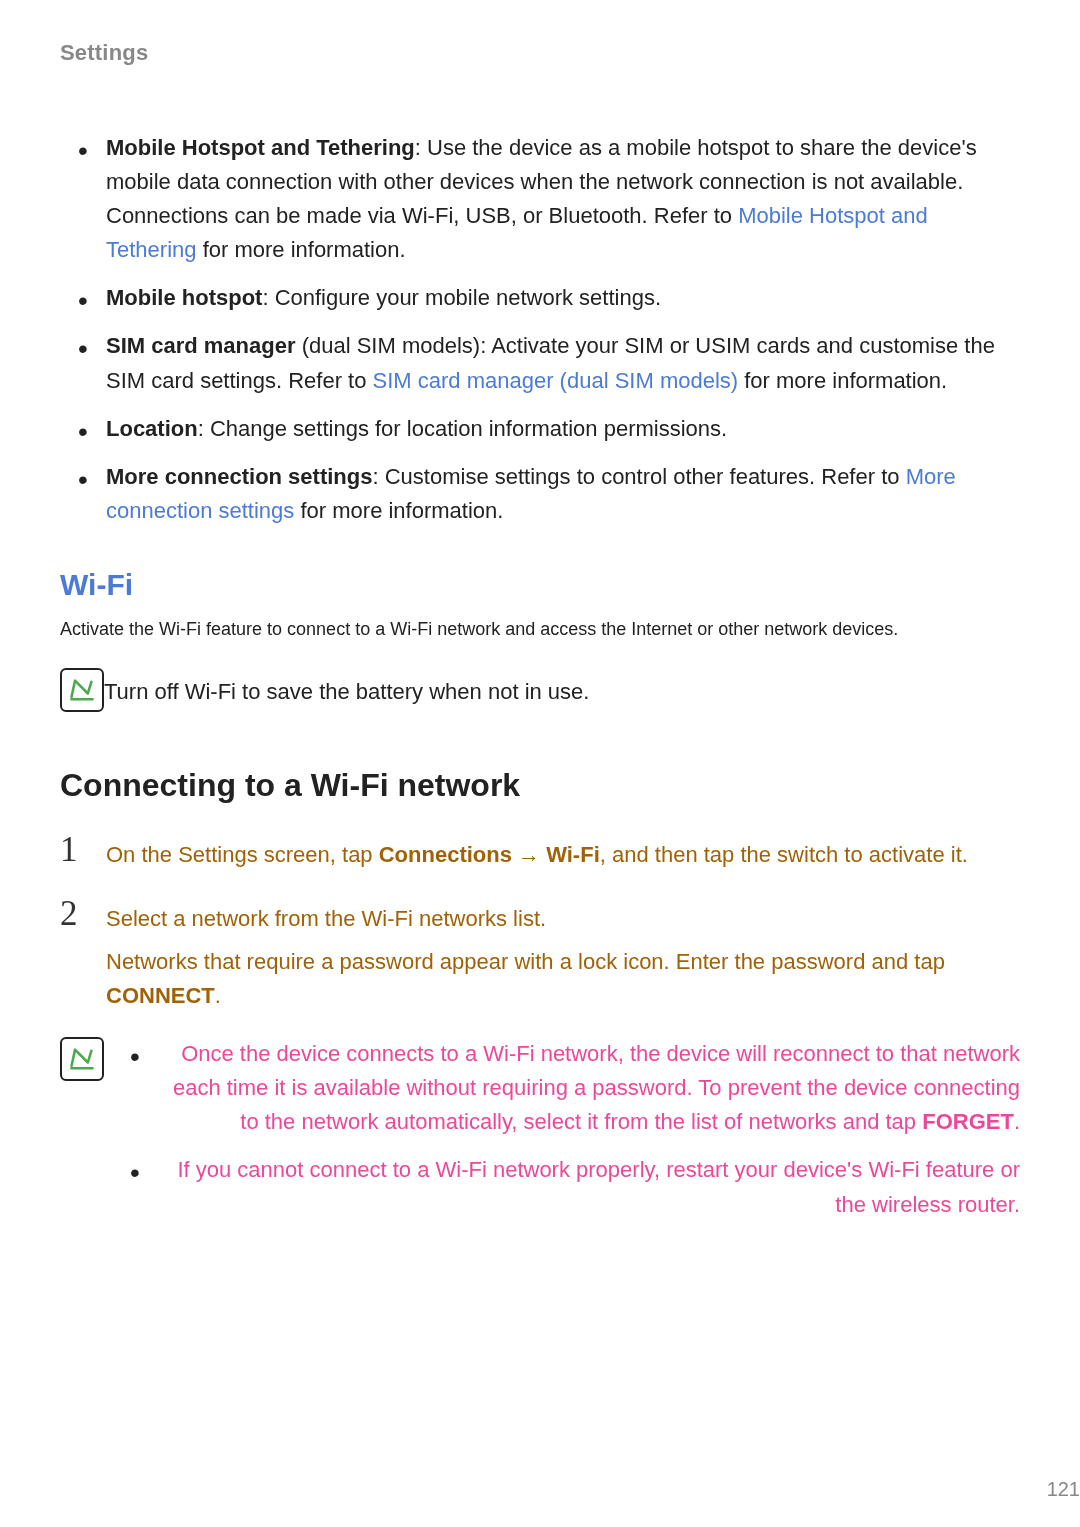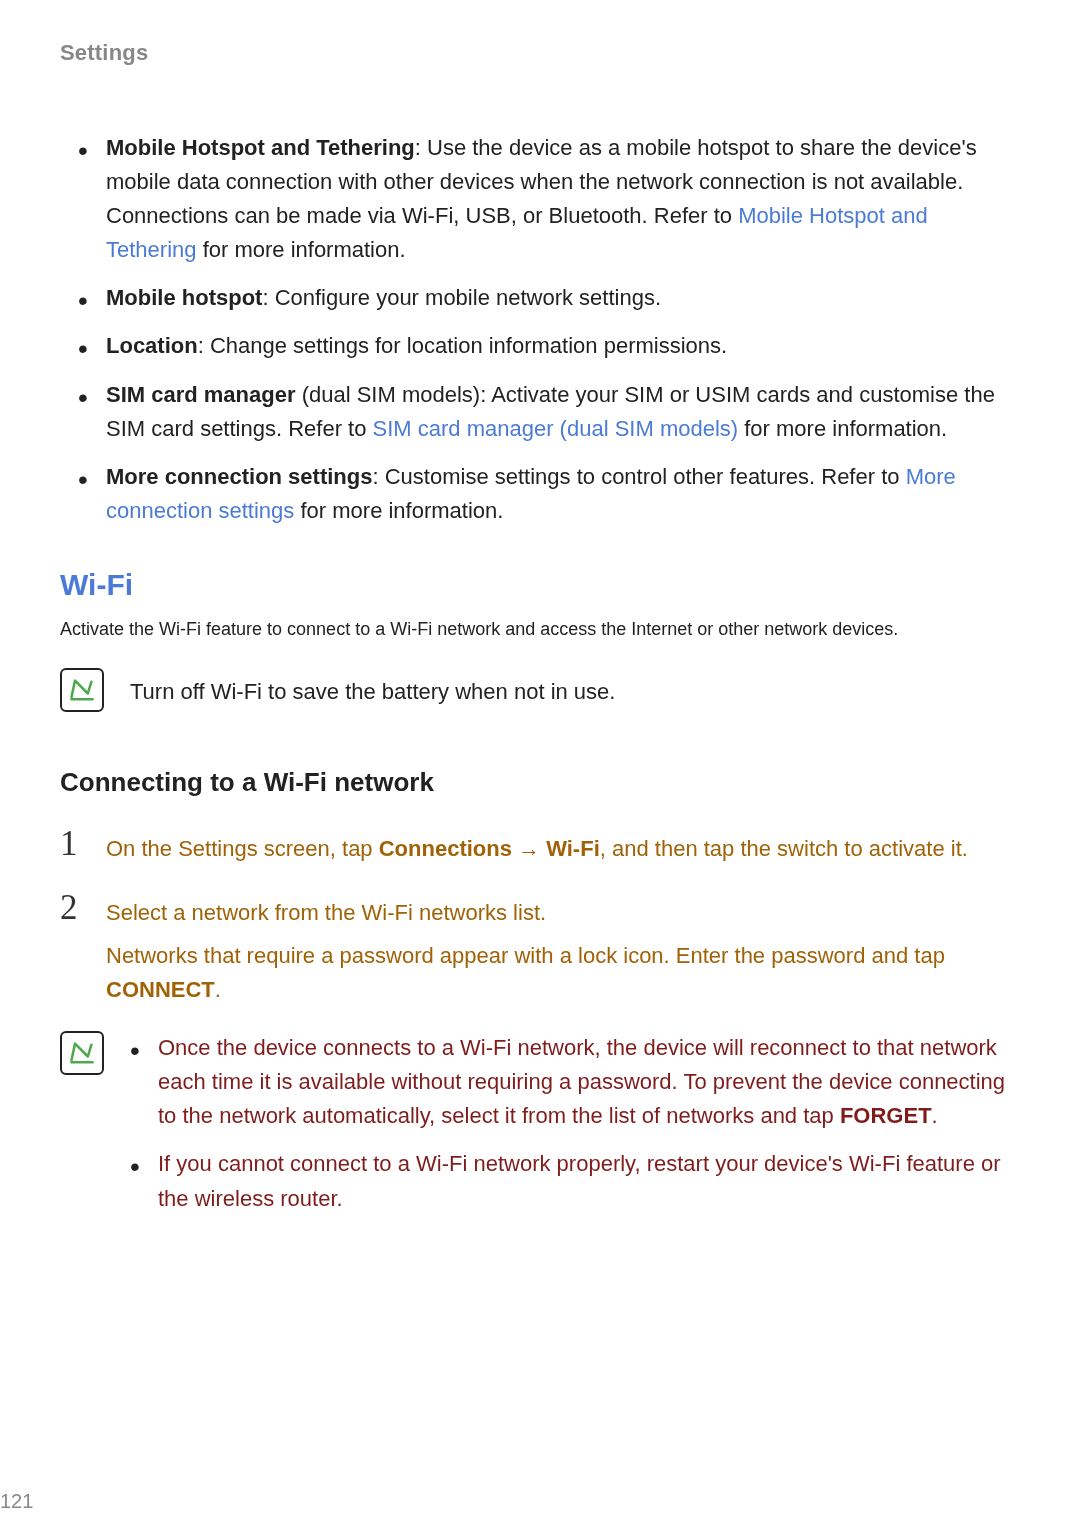--- a/index.html
+++ b/index.html
@@ -59,21 +59,20 @@
       margin-bottom: 14px;
     }
     .section-intro {
       font-size: 18px;
       line-height: 1.55;
       color: #222;
     }
     .note-row {
       display: flex;
       align-items: flex-start;
-      gap: 26px;
       margin-top: 24px;
     }
     .note-icon-box {
       width: 44px;
       height: 44px;
       border: 2px solid #222;
       border-radius: 6px;
       display: flex;
       align-items: center;
       justify-content: center;
@@ -84,21 +83,21 @@
       height: 28px;
     }
     .note-text {
       font-size: 22px;
       line-height: 1.55;
       color: #222;
       padding-top: 7px;
     }
     .subheading {
       font-weight: 700;
-      font-size: 26px;
+      font-size: 32px;
       color: #222;
       margin-top: 55px;
       margin-bottom: 28px;
     }
     .step-list {
       list-style: none;
     }
     .step-item {
       display: flex;
       gap: 20px;
@@ -131,36 +130,37 @@
     .note-bullet-list {
       list-style: none;
       flex: 1;
     }
     .note-bullet-item {
       position: relative;
       font-size: 22px;
       line-height: 1.55;
       margin-bottom: 14px;
       padding-left: 28px;
-      color: #7f1d1d;
+      color: #ec4899;
+      text-align: right;
     }
     .note-bullet-item::before {
       content: "•";
       position: absolute;
       left: 0;
       top: -2px;
       font-size: 28px;
       color: #222;
     }
     .page-number {
       position: absolute;
-      bottom: 14px;
+      bottom: 26px;
       left: 0;
       right: 0;
-      text-align: left;
+      text-align: right;
       color: #888;
       font-size: 20px;
     }
     .arrow {
       font-family: Arial, sans-serif;
     }
   </style>
 </head>
 <body>
 
@@ -169,24 +169,24 @@
 <div class="content">
 
   <ul class="bullet-list">
     <li class="bullet-item">
       <span class="bold">Mobile Hotspot and Tethering</span><span>: Use the device as a mobile hotspot to share the device's mobile data connection with other devices when the network connection is not available. Connections can be made via Wi-Fi, USB, or Bluetooth. Refer to </span><span class="link">Mobile Hotspot and Tethering</span><span> for more information.</span>
     </li>
     <li class="bullet-item">
       <span class="bold">Mobile hotspot</span><span>: Configure your mobile network settings.</span>
     </li>
     <li class="bullet-item">
+      <span class="bold">SIM card manager</span><span> (dual SIM models): Activate your SIM or USIM cards and customise the SIM card settings. Refer to </span><span class="link">SIM card manager (dual SIM models)</span><span> for more information.</span>
+    </li>
+    <li class="bullet-item">
       <span class="bold">Location</span><span>: Change settings for location information permissions.</span>
-    </li>
-    <li class="bullet-item">
-      <span class="bold">SIM card manager</span><span> (dual SIM models): Activate your SIM or USIM cards and customise the SIM card settings. Refer to </span><span class="link">SIM card manager (dual SIM models)</span><span> for more information.</span>
     </li>
     <li class="bullet-item">
       <span class="bold">More connection settings</span><span>: Customise settings to control other features. Refer to </span><span class="link">More connection settings</span><span> for more information.</span>
     </li>
   </ul>
 
   <h2 class="section-heading">Wi-Fi</h2>
   <p class="section-intro">Activate the Wi-Fi feature to connect to a Wi-Fi network and access the Internet or other network devices.</p>
 
   <div class="note-row">

